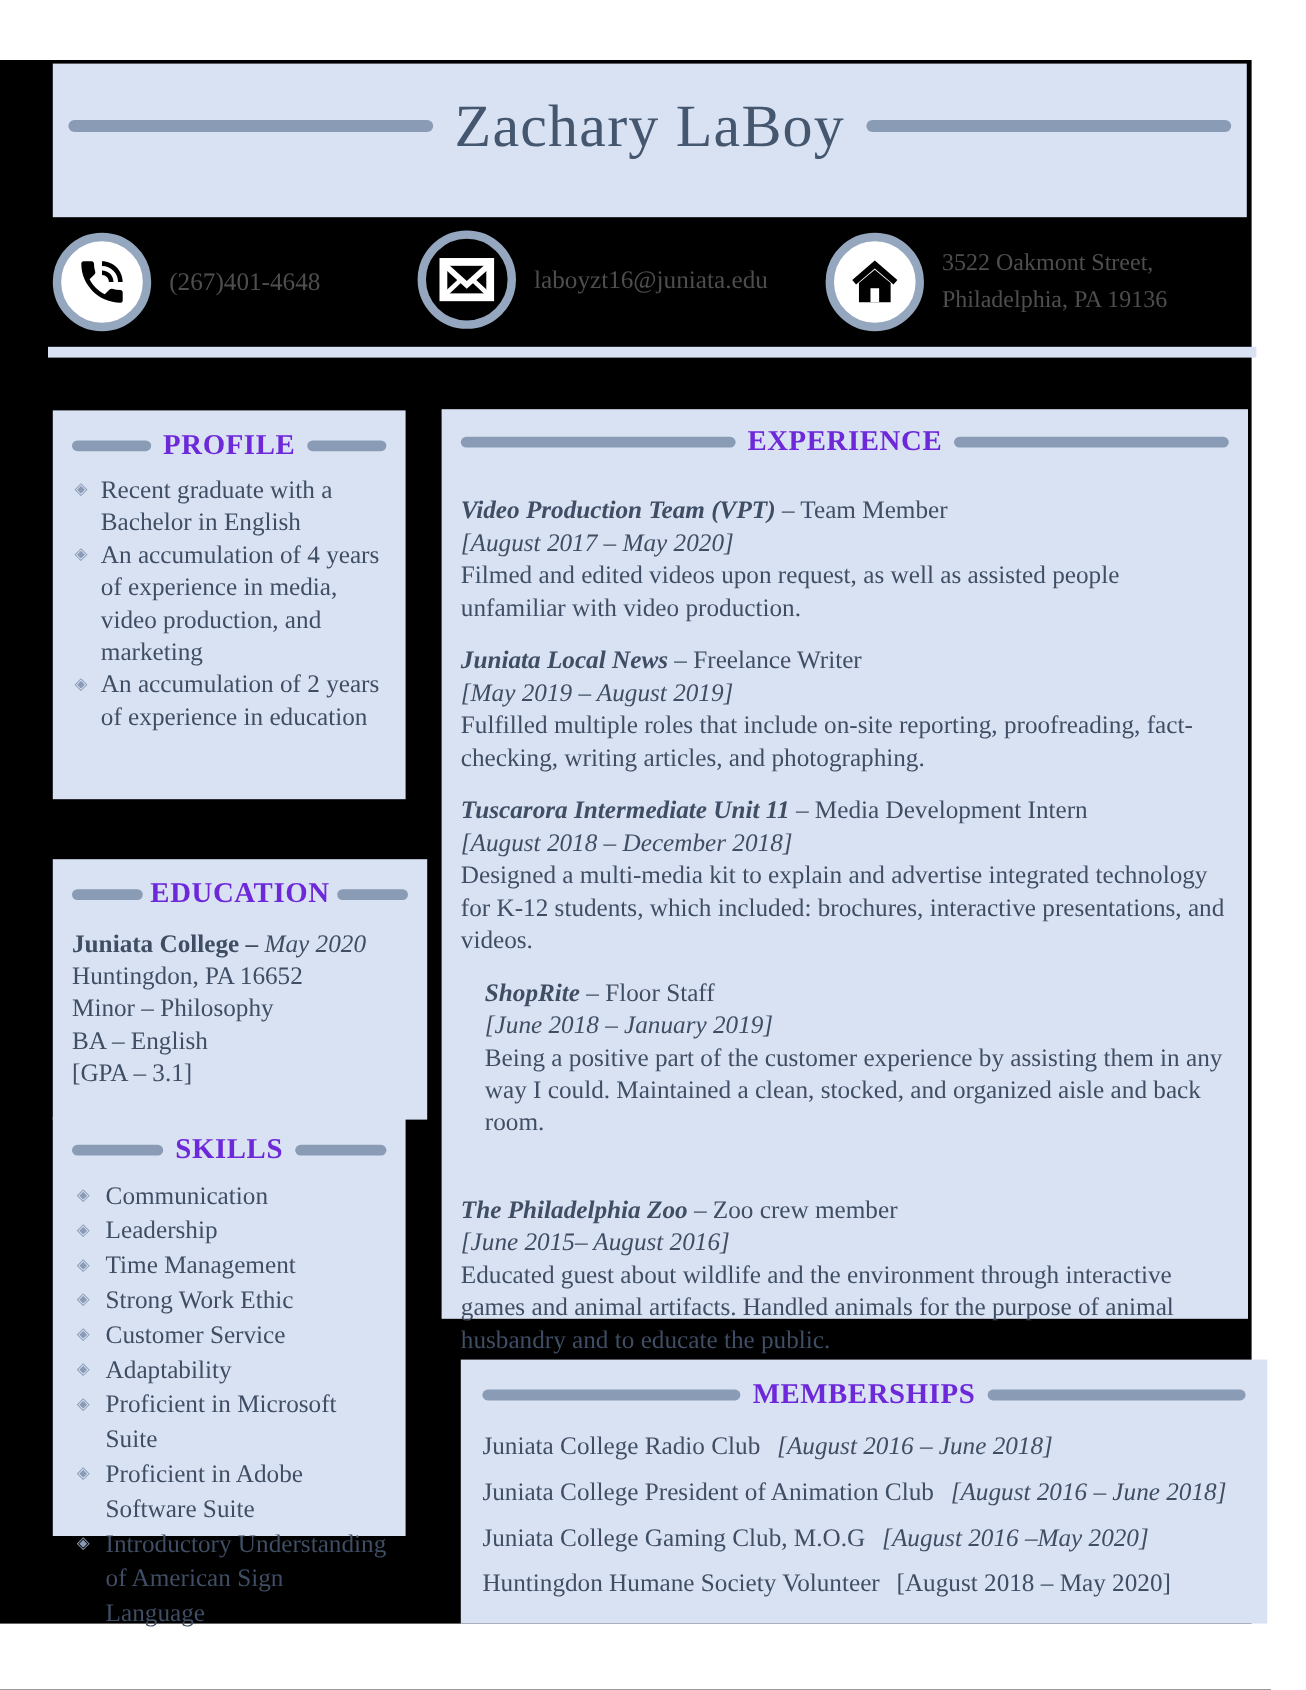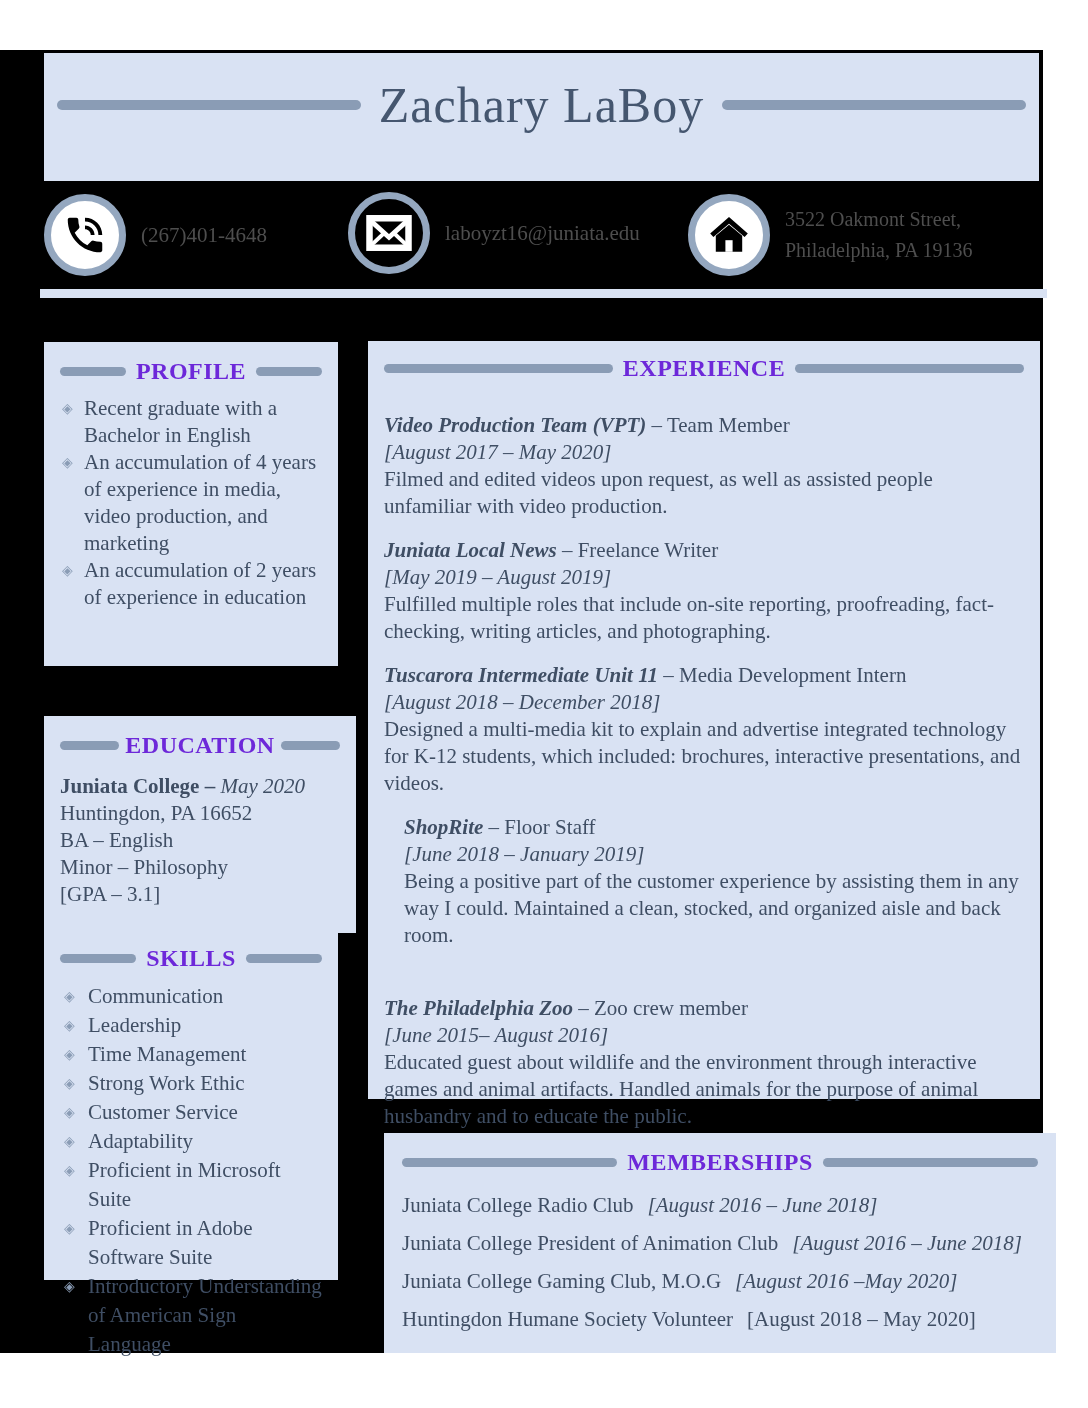--- a/index.html
+++ b/index.html
@@ -149,22 +149,22 @@
 <div class="panel" id="panel-education">
   <div class="sec-head">
     <div class="rule"></div>
     <div class="txt">EDUCATION</div>
     <div class="rule"></div>
   </div>
   <div class="edu-line">
     <span class="edu-school">Juniata College – </span><span class="edu-date">May 2020</span>
   </div>
   <div class="edu-line">Huntingdon, PA 16652</div>
+  <div class="edu-line">Minor –  Philosophy</div>
   <div class="edu-line">BA – English</div>
-  <div class="edu-line">Minor –  Philosophy</div>
   <div class="edu-line">[GPA – 3.1]</div>
 </div>
 
 <div class="panel" id="panel-skills">
   <div class="sec-head">
     <div class="rule"></div>
     <div class="txt">SKILLS</div>
     <div class="rule"></div>
   </div>
   <ul class="b-list">

